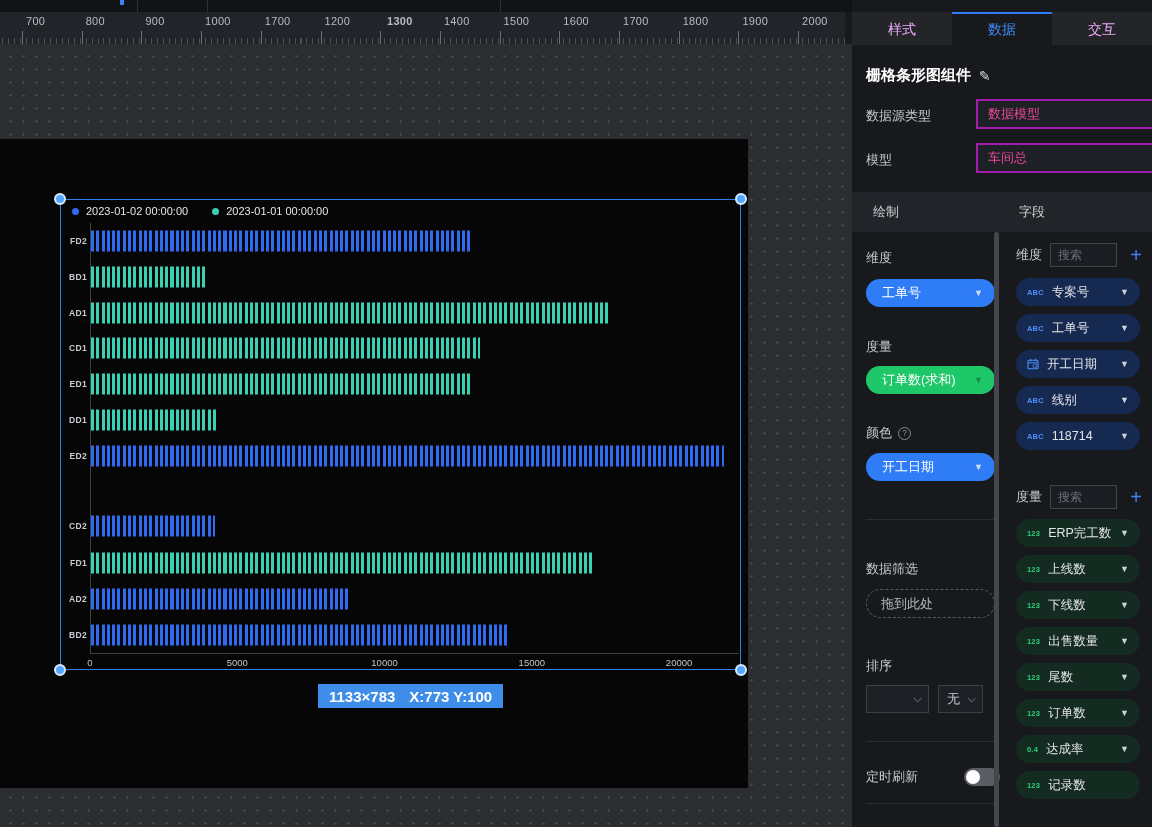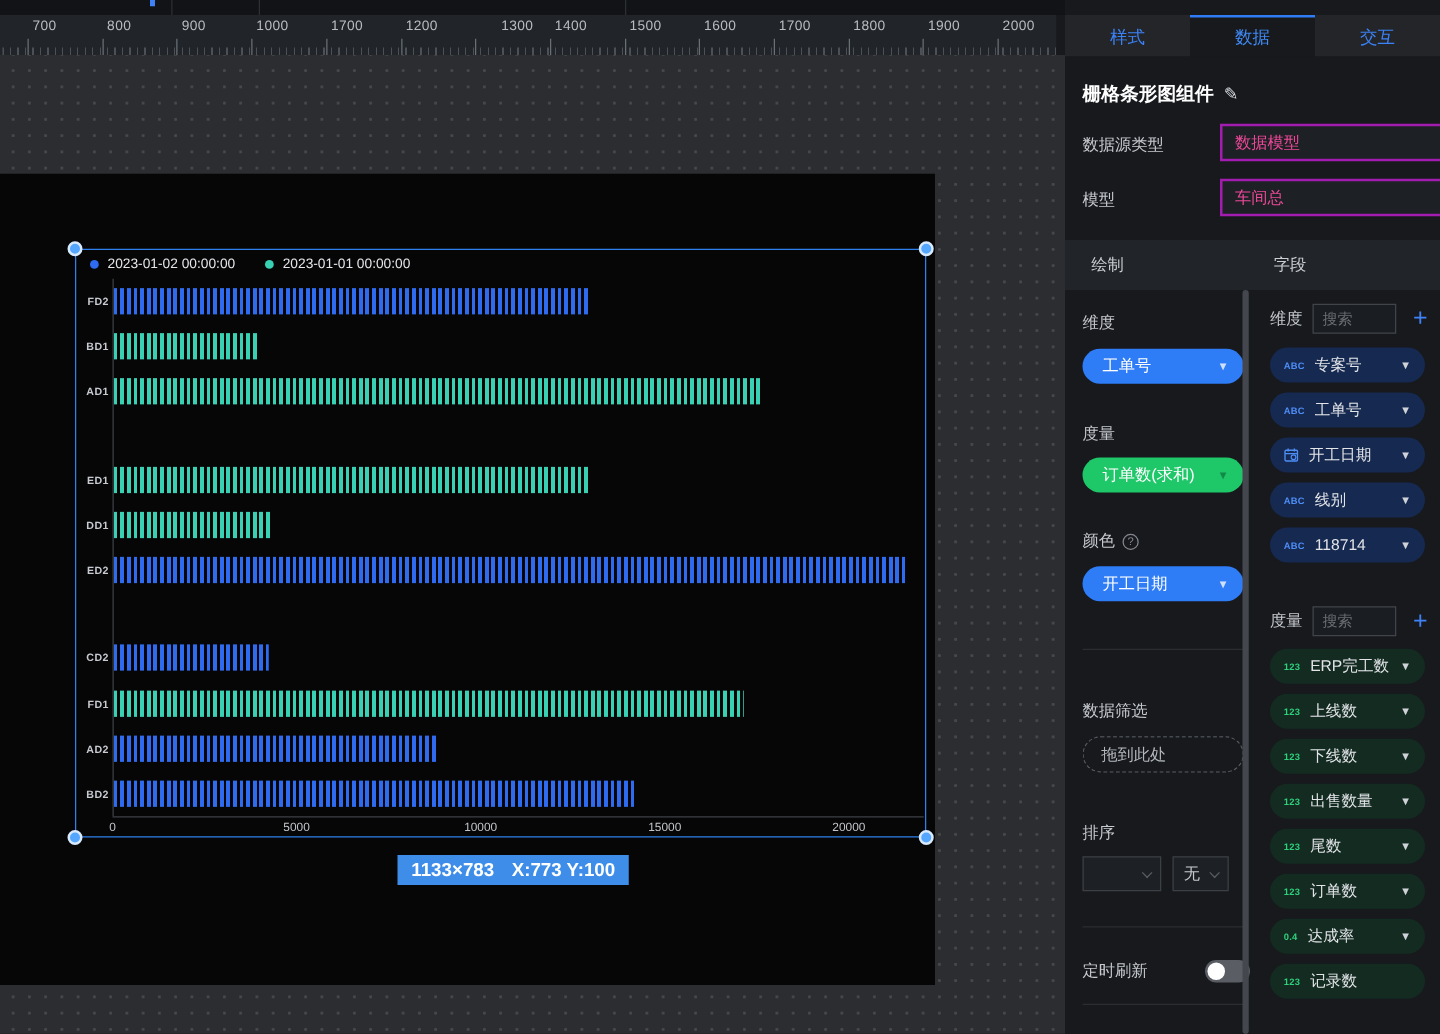--- a/index.html
+++ b/index.html
@@ -39,21 +39,21 @@
   .crow .cat{position:absolute;left:0;width:26px;text-align:right;font-size:8.5px;font-weight:bold;color:#c7cad0;top:50%;transform:translateY(-50%);letter-spacing:.3px;}
   .crow .bar{position:absolute;left:30px;top:50%;transform:translateY(-50%);height:21px;}
   .xtick{position:absolute;top:434px;transform:translateX(-50%);font-size:9.5px;color:#c2c5ca;}
 
   .size-badge{position:absolute;left:318px;top:640px;height:24px;background:#3e8ee9;color:#fff;
     font-size:15px;font-weight:bold;display:flex;align-items:center;gap:14px;padding:0 11px;}
 
   
   .panel{position:absolute;left:852px;top:0;width:300px;height:827px;background:#17191d;}
   .tabs{position:absolute;left:0;top:12px;width:300px;height:33px;display:flex;}
-  .tab{flex:1;display:flex;align-items:center;justify-content:center;font-size:14px;color:#3b82f6;
+  .tab{flex:1;display:flex;align-items:center;justify-content:center;font-size:14px;color:#f0abfc;
     background:#232529;border-top:2px solid transparent;cursor:pointer;}
   .tab.active{background:#17191d;color:#3f8af5;border-top:2px solid #2f7cf6;}
   .panel-title{position:absolute;left:14px;top:66px;font-size:15px;font-weight:bold;color:#fff;display:flex;align-items:center;gap:8px;}
   .edit-ic{font-size:14px;color:#d5d8dc;font-weight:normal;cursor:pointer;}
   .form-label{position:absolute;left:14px;font-size:13px;color:#c6c9ce;}
   .select{position:absolute;left:92px;width:208px;height:30px;background:#1d2024;border:2px solid #a21caf;
     display:flex;align-items:center;padding:0 10px;font-size:13px;color:#ec4899;cursor:pointer;margin-left:32px;}
   .select .chev{margin-left:auto;width:7px;height:7px;border-right:1.4px solid #5a5e64;border-bottom:1.4px solid #5a5e64;transform:rotate(45deg) translateY(-2px);}
   .subheader{position:absolute;left:0;top:192px;width:300px;height:40px;background:#212428;display:flex;align-items:center;}
   .subtab{font-size:13px;color:#cbced3;cursor:pointer;}
@@ -116,21 +116,21 @@
     <div class="rlabel" style="left: 85.7px;">800</div>
     <div class="major" style="left: 141.4px;"></div>
     <div class="rlabel" style="left: 145.4px;">900</div>
     <div class="major" style="left: 201.1px;"></div>
     <div class="rlabel" style="left: 205.1px;">1000</div>
     <div class="major" style="left: 260.8px;"></div>
     <div class="rlabel" style="left: 264.8px;">1700</div>
     <div class="major" style="left: 320.5px;"></div>
     <div class="rlabel" style="left: 324.5px;">1200</div>
     <div class="major" style="left: 380.2px;"></div>
-    <div class="rlabel" style="left: 401px;">1300</div>
+    <div class="rlabel" style="left: 387px; font-weight: bold;">1300</div>
     <div class="major" style="left: 439.9px;"></div>
     <div class="rlabel" style="left: 443.9px;">1400</div>
     <div class="major" style="left: 499.6px;"></div>
     <div class="rlabel" style="left: 503.6px;">1500</div>
     <div class="major" style="left: 559.3px;"></div>
     <div class="rlabel" style="left: 563.3px;">1600</div>
     <div class="major" style="left: 619px;"></div>
     <div class="rlabel" style="left: 623px;">1700</div>
     <div class="major" style="left: 678.7px;"></div>
     <div class="rlabel" style="left: 682.7px;">1800</div>
@@ -166,20 +166,24 @@
           <div class="bar" style="width: 379.964px; background: repeating-linear-gradient(90deg, rgb(46, 107, 240) 0px, rgb(46, 107, 240) 3px, transparent 3px, transparent 5.3px);"></div>
         </div>
         <div class="crow" style="top: 35.8333px; height: 35.8333px;">
           <div class="cat">BD1</div>
           <div class="bar" style="width: 114.873px; background: repeating-linear-gradient(90deg, rgb(57, 209, 180) 0px, rgb(57, 209, 180) 3px, transparent 3px, transparent 5.3px);"></div>
         </div>
         <div class="crow" style="top: 71.6667px; height: 35.8333px;">
           <div class="cat">AD1</div>
           <div class="bar" style="width: 518.4px; background: repeating-linear-gradient(90deg, rgb(57, 209, 180) 0px, rgb(57, 209, 180) 3px, transparent 3px, transparent 5.3px);"></div>
         </div>
+        <div class="crow" style="top: 107.5px; height: 35.8333px;">
+          <div class="cat">CD1</div>
+          <div class="bar" style="width: 388.8px; background: repeating-linear-gradient(90deg, rgb(57, 209, 180) 0px, rgb(57, 209, 180) 3px, transparent 3px, transparent 5.3px);"></div>
+        </div>
         <div class="crow" style="top: 143.333px; height: 35.8333px;">
           <div class="cat">ED1</div>
           <div class="bar" style="width: 379.964px; background: repeating-linear-gradient(90deg, rgb(57, 209, 180) 0px, rgb(57, 209, 180) 3px, transparent 3px, transparent 5.3px);"></div>
         </div>
         <div class="crow" style="top: 179.167px; height: 35.8333px;">
           <div class="cat">DD1</div>
           <div class="bar" style="width: 126.655px; background: repeating-linear-gradient(90deg, rgb(57, 209, 180) 0px, rgb(57, 209, 180) 3px, transparent 3px, transparent 5.3px);"></div>
         </div>
         <div class="crow" style="top: 215px; height: 35.8333px;">
           <div class="cat">ED2</div>

